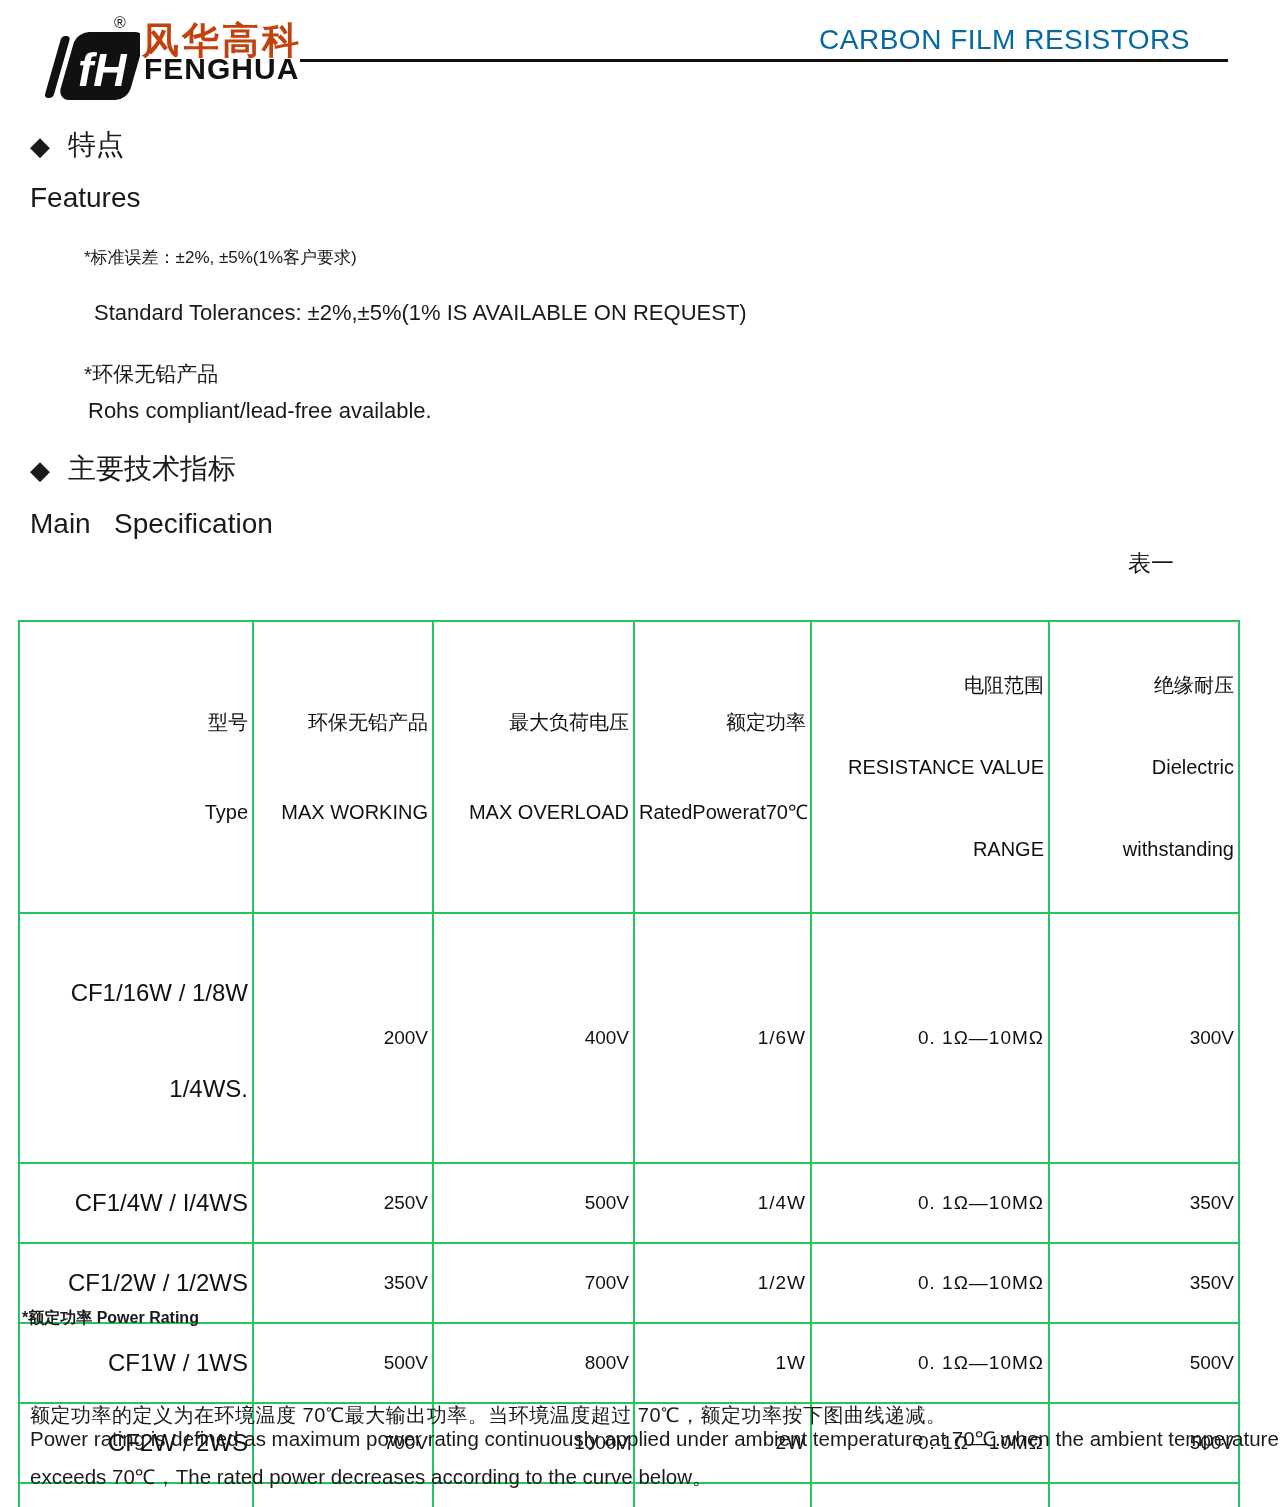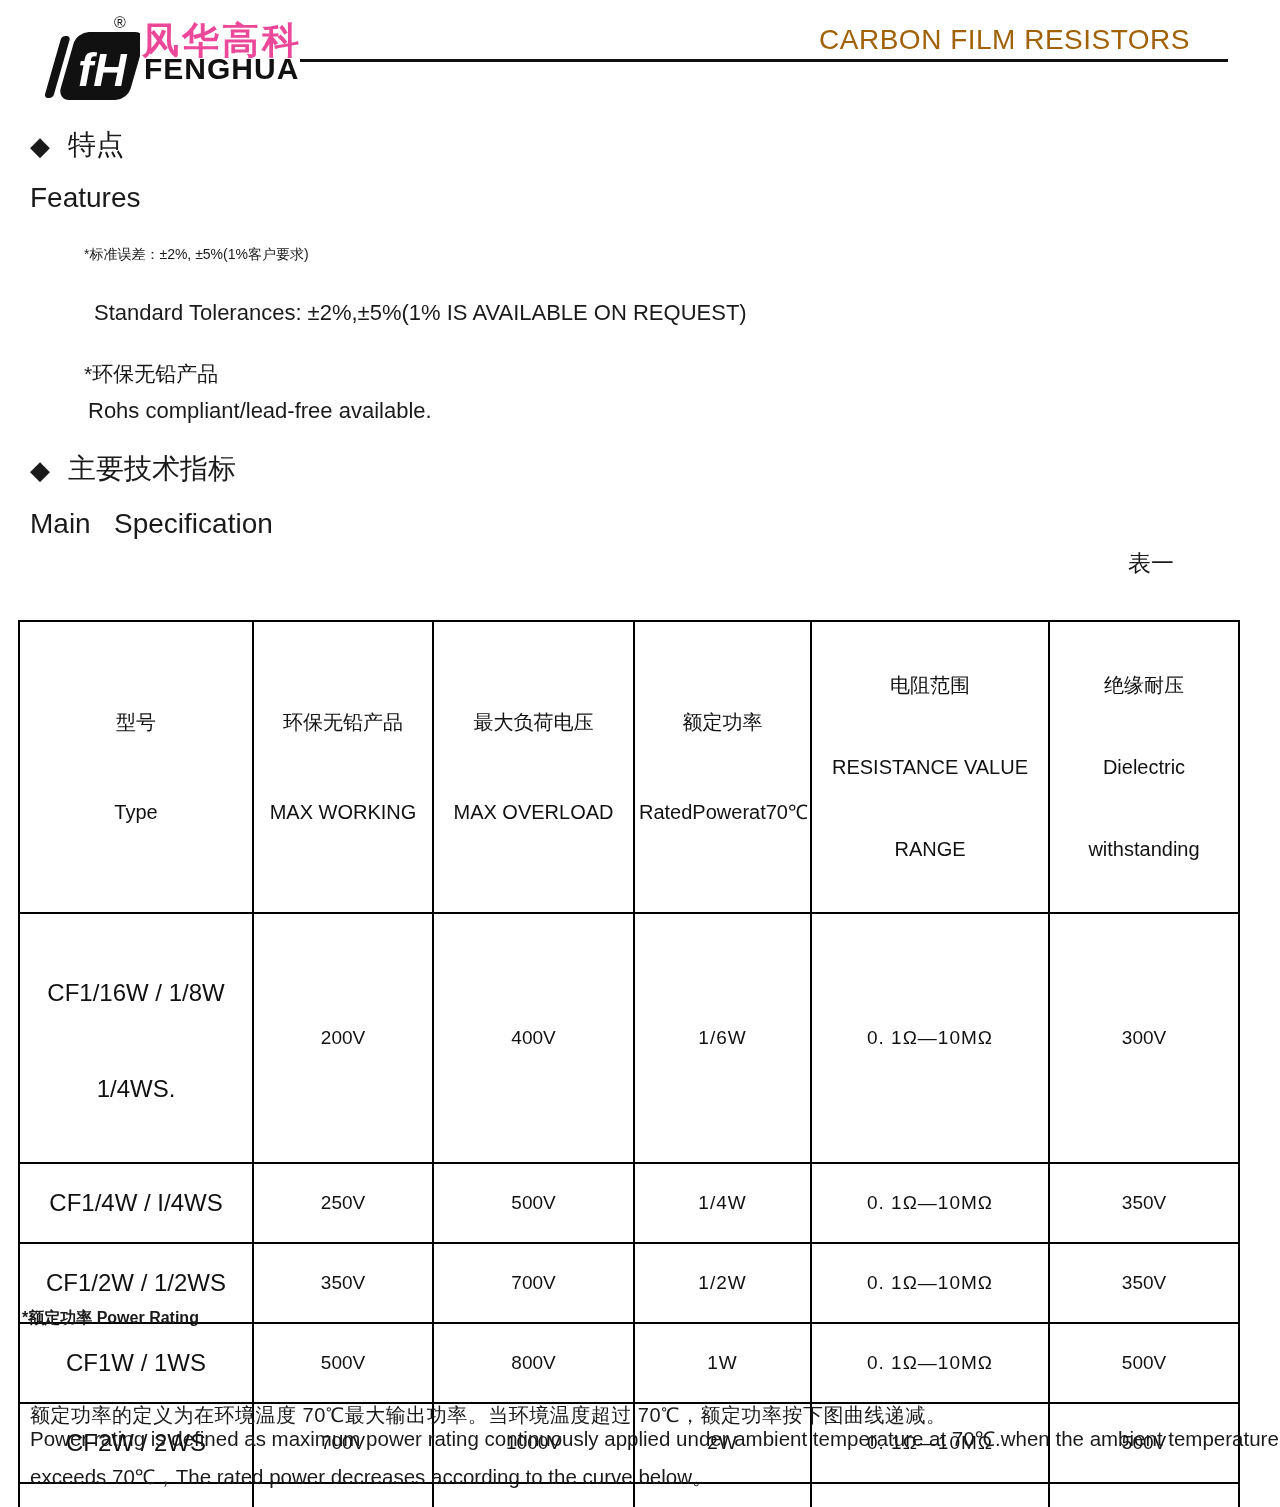--- a/index.html
+++ b/index.html
@@ -11,49 +11,49 @@
     background:#ffffff;
     color:#1a1a1a;
     font-family:"Liberation Sans", sans-serif;
     overflow:hidden;
   }
   .abs { position:absolute; white-space:pre; }
 
   
   .logo-icon { left:22px; top:10px; width:100px; height:80px; }
   .reg-mark { left:114px; top:14px; font-size:16px; color:#222; }
-  .brand-cn { left:142px; top:16px; font-size:37px; font-weight:bold; letter-spacing:3px; color:#ec4899; }
+  .brand-cn { left:142px; top:16px; font-size:37px; font-weight:bold; letter-spacing:3px; color:#c2410c; }
   .brand-en { left:144px; top:52px; font-size:30px; font-weight:bold; letter-spacing:1px; color:#111; }
-  .doc-title { top:24px; right:90px; font-size:28px; color:#a16207; letter-spacing:0.5px; }
+  .doc-title { top:24px; right:90px; font-size:28px; color:#0369a1; letter-spacing:0.5px; }
   .header-rule { left:300px; top:59px; width:928px; height:3px; background:#111; }
 
   
   .diamond { display:inline-block; font-size:26px; margin-right:18px; transform:translateY(1px); }
   .sec1-cn { left:30px; top:126px; font-size:28px; }
   .sec1-en { left:30px; top:182px; font-size:28px; }
-  .feat1-cn { left:84px; top:246px; font-size:14px; }
+  .feat1-cn { left:84px; top:246px; font-size:17px; }
   .feat1-en { left:94px; top:300px; font-size:22px; }
   .feat2-cn { left:84px; top:360px; font-size:21px; }
   .feat2-en { left:88px; top:398px; font-size:22px; }
   .sec2-cn { left:30px; top:450px; font-size:28px; }
   .sec2-en { left:30px; top:508px; font-size:28px; }
   .table-label { left:1128px; top:548px; font-size:23px; }
 
   
   .spec-table {
     position:absolute; left:18px; top:620px;
     width:1220px;
     border-collapse:collapse;
     table-layout:fixed;
     font-size:19px;
     color:#111;
   }
   .spec-table td, .spec-table th {
-    border:2px solid #000000;
-    text-align:center;
+    border:2px solid #22c55e;
+    text-align:right;
     vertical-align:middle;
     padding:0 4px;
     font-weight:normal;
     white-space:pre;
   }
   .spec-table thead tr { height:115px; }
   .spec-table .row-tall { height:82px; }
   .spec-table .row-std { height:80px; }
   .hdr2 .hline { line-height:46px; font-size:20px; }
   .hdr3 .hline { line-height:38px; font-size:20px; }

